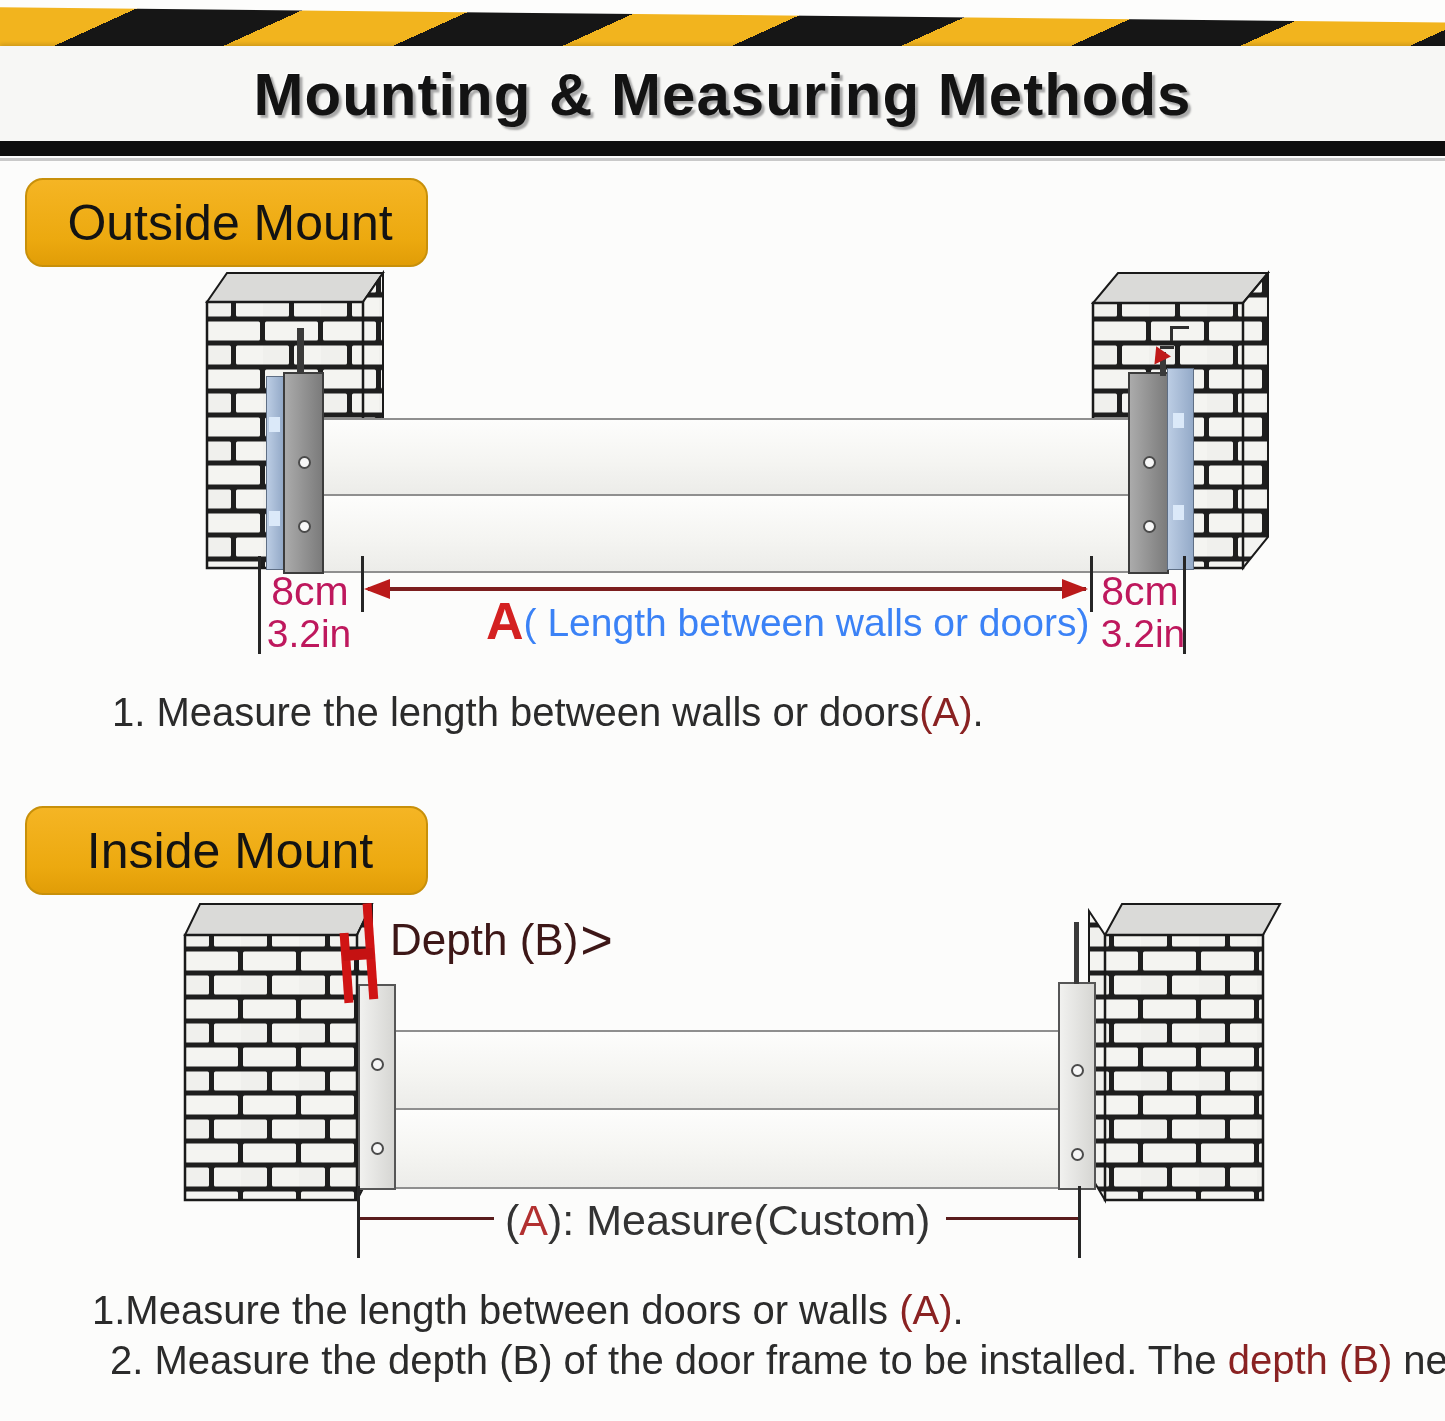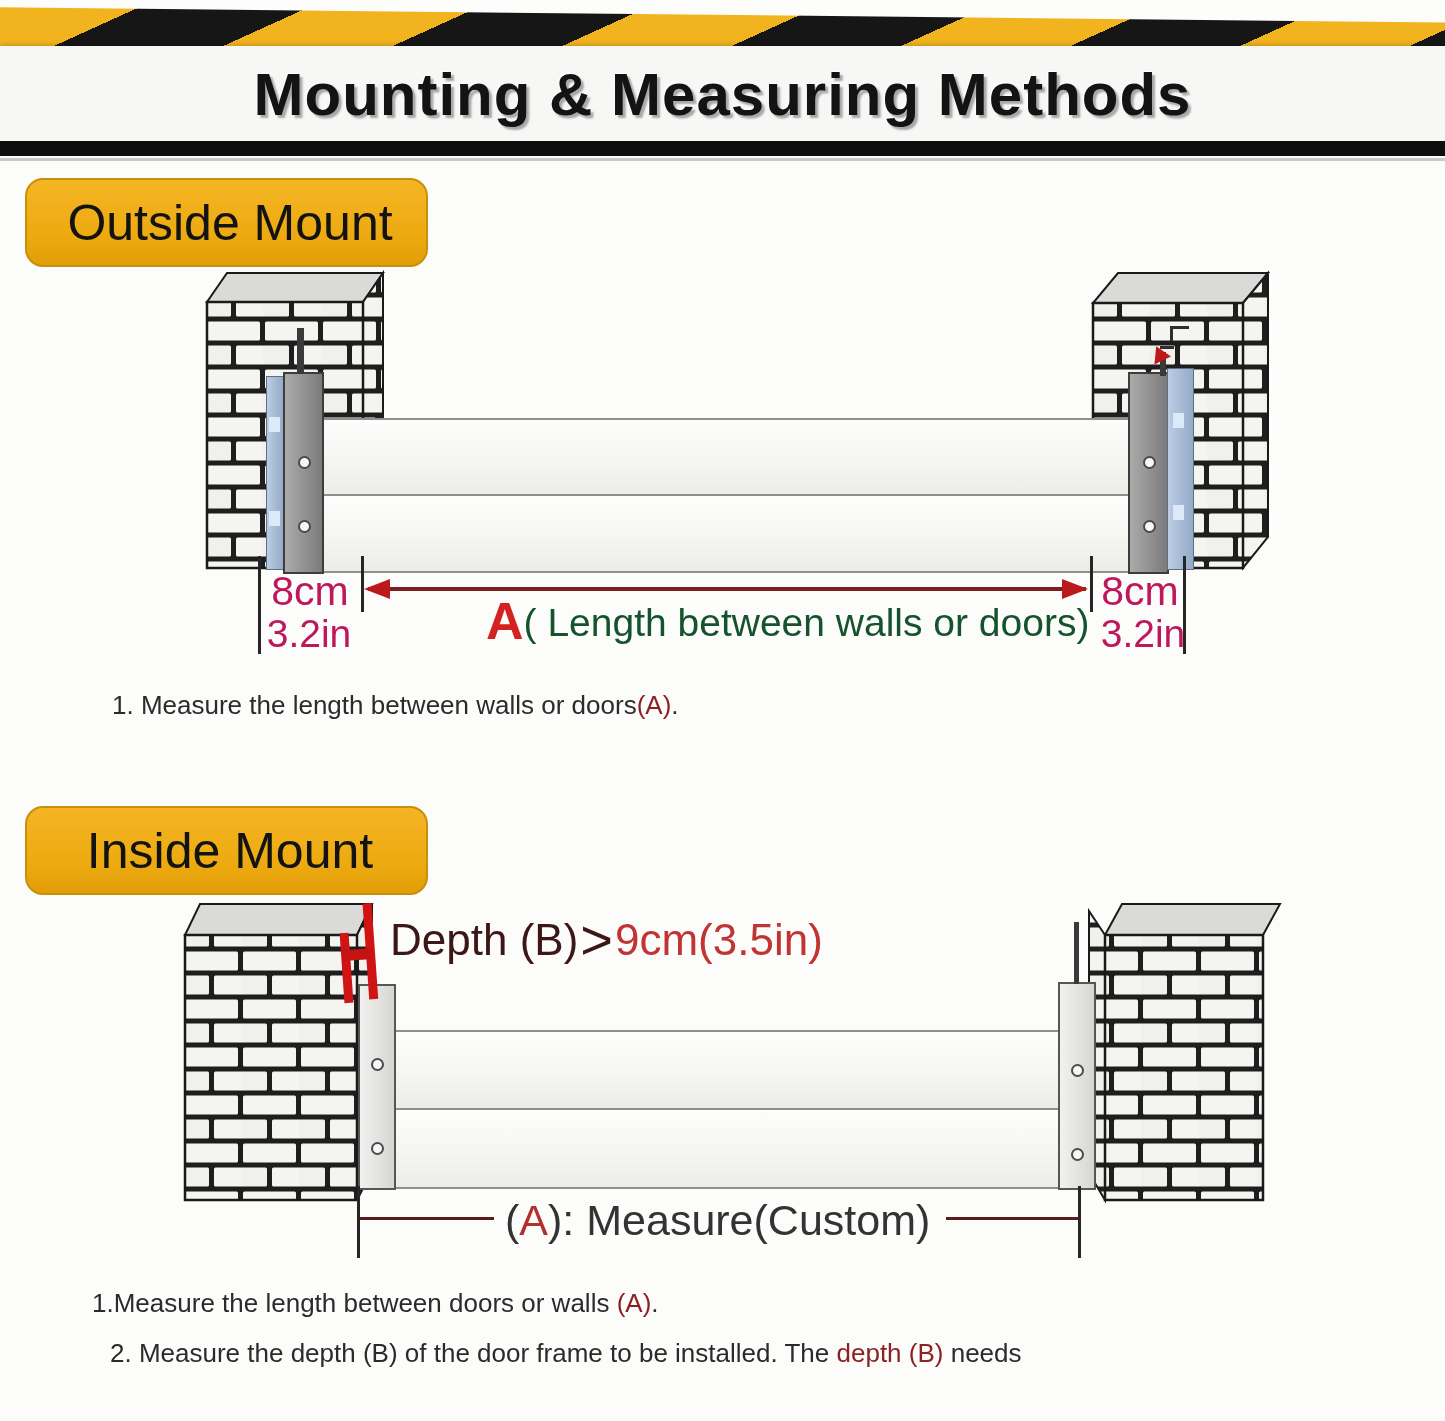--- a/index.html
+++ b/index.html
@@ -64,30 +64,30 @@
   .hseg{position:absolute;height:3px;background:#5a1d1d;}
   .ah-left{position:absolute;width:0;height:0;border-top:10px solid transparent;
            border-bottom:10px solid transparent;border-right:26px solid #ba1a1a;}
   .ah-right{position:absolute;width:0;height:0;border-top:10px solid transparent;
             border-bottom:10px solid transparent;border-left:26px solid #ba1a1a;}
 
   
   .dimtxt{position:absolute;text-align:center;color:#be185d;}
   .a-row{position:absolute;left:486px;top:598px;display:flex;align-items:flex-end;white-space:nowrap;}
   .a-letter{font-size:52px;line-height:0.9;font-weight:bold;color:#d42121;}
-  .a-caption{font-size:39px;color:#14532d;}
+  .a-caption{font-size:39px;color:#3b82f6;}
   .depth-row{position:absolute;left:390px;top:912px;display:flex;align-items:center;white-space:nowrap;}
   .depth-label{font-size:44px;color:#3d1717;}
   .depth-gt{font-size:56px;color:#3d1717;margin:0 2px;line-height:1;}
   .depth-value{font-size:44px;color:#c23434;}
   .len-row{position:absolute;left:505px;top:1196px;white-space:nowrap;font-size:43px;color:#333;}
   .len-a{color:#b23030;}
 
   
-  .step{position:absolute;font-size:26px;color:#2b2b2b;white-space:nowrap;}
+  .step{position:absolute;font-size:40px;color:#2b2b2b;white-space:nowrap;}
   .redtxt{color:#8a2222;}
 </style>
 </head>
 <body>
 
 <div class="page">
 
   <svg width="0" height="0" style="position:absolute">
     <defs>
       <pattern id="brickP" width="58" height="48" patternUnits="userSpaceOnUse">
@@ -203,21 +203,20 @@
 
   <div class="depth-marker">
     <div class="dm-l"></div>
     <div class="dm-r"></div>
     <div class="dm-m"></div>
   </div>
 
   <div class="depth-row">
     <span class="depth-label">Depth (B) </span>
     <span class="depth-gt">&gt;</span>
-    <span class="depth-value">9cm(3.5in)</span>
   </div>
 
   <div class="vline" style="left:357px;top:1186px;height:72px"></div>
   <div class="hseg" style="left:360px;top:1217px;width:134px"></div>
   <div class="len-row">
     <span>(</span><span class="len-a">A</span><span>): Measure(Custom)</span>
   </div>
   <div class="hseg" style="left:946px;top:1217px;width:134px"></div>
   <div class="vline" style="left:1078px;top:1186px;height:72px"></div>
 

